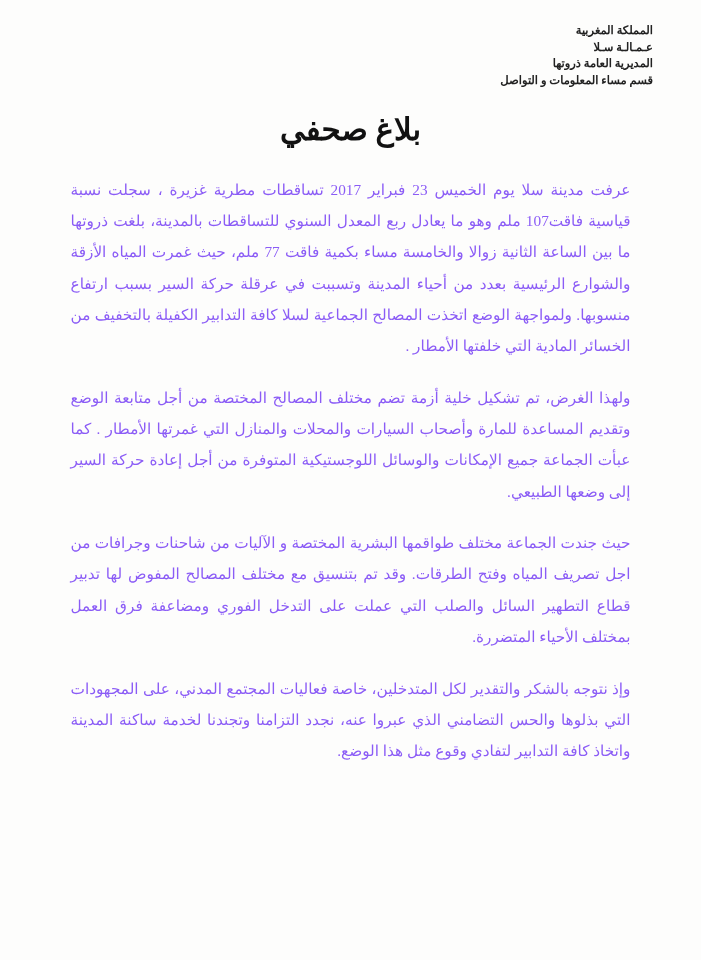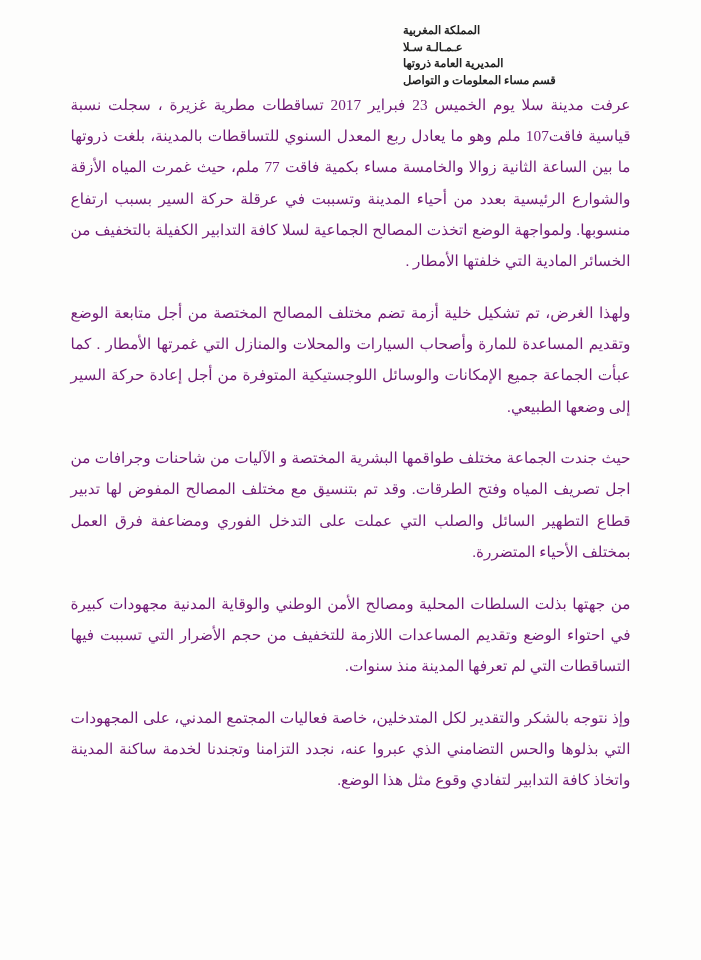--- a/index.html
+++ b/index.html
@@ -17,21 +17,21 @@
   .page {
     position: relative;
     width: 701px;
     height: 960px;
     box-sizing: border-box;
     padding: 18px 48px 20px 48px;
     background: #fdfdfc;
   }
   
   .letterhead {
-    text-align: left;
+    text-align: right;
     width: 250px;
     margin-left: auto;
     margin-right: 0;
     margin-top: 4px;
     line-height: 1.45;
   }
   .letterhead div {
     font-size: 11.5px;
     font-weight: bold;
     letter-spacing: 0.3px;
@@ -50,40 +50,40 @@
   .body-text {
     margin: 0 auto;
     width: 560px;
   }
   .para {
     font-size: 15.3px;
     line-height: 2.05;
     text-align: justify;
     text-justify: inter-word;
     margin: 0 0 20px 0;
-    color: #701a75;
+    color: #8b5cf6;
   }
   .para:last-child {
     margin-bottom: 0;
   }
 </style>
 </head>
 <body>
 
 <div class="page">
 
   <div class="letterhead">
     <div>المملكة المغربية</div>
     <div>عـمـالـة سـلا</div>
     <div>المديرية العامة ذروتها</div>
     <div>قسم مساء المعلومات و التواصل</div>
   </div>
 
+  <div class="doc-title">بلاغ صحفي</div>
 
   <div class="body-text">
     <p class="para">عرفت مدينة سلا يوم الخميس 23 فبراير 2017 تساقطات مطرية غزيرة ، سجلت نسبة قياسية فاقت107 ملم وهو ما يعادل ربع المعدل السنوي للتساقطات بالمدينة، بلغت ذروتها ما بين الساعة الثانية زوالا والخامسة مساء بكمية فاقت 77 ملم، حيث غمرت المياه الأزقة والشوارع الرئيسية بعدد من أحياء المدينة وتسببت في عرقلة حركة السير بسبب ارتفاع منسوبها. ولمواجهة الوضع اتخذت المصالح الجماعية لسلا كافة التدابير الكفيلة بالتخفيف من الخسائر المادية التي خلفتها الأمطار .</p>
     <p class="para">ولهذا الغرض، تم تشكيل خلية أزمة تضم مختلف المصالح المختصة من أجل متابعة الوضع وتقديم المساعدة للمارة وأصحاب السيارات والمحلات والمنازل التي غمرتها الأمطار . كما عبأت الجماعة جميع الإمكانات والوسائل اللوجستيكية المتوفرة من أجل إعادة حركة السير إلى وضعها الطبيعي.</p>
     <p class="para">حيث جندت الجماعة مختلف طواقمها البشرية المختصة و الآليات من شاحنات وجرافات من اجل تصريف المياه وفتح الطرقات. وقد تم بتنسيق مع مختلف المصالح المفوض لها تدبير قطاع التطهير السائل والصلب التي عملت على التدخل الفوري ومضاعفة فرق العمل بمختلف الأحياء المتضررة.</p>
-    <p class="para">من جهتها بذلت السلطات المحلية ومصالح الأمن الوطني والوقاية المدنية مجهودات كبيرة في احتواء الوضع وتقديم المساعدات اللازمة للتخفيف من حجم الأضرار التي تسببت فيها التساقطات التي لم تعرفها المدينة منذ سنوات.</p>
     <p class="para">وإذ نتوجه بالشكر والتقدير لكل المتدخلين، خاصة فعاليات المجتمع المدني، على المجهودات التي بذلوها والحس التضامني الذي عبروا عنه، نجدد التزامنا وتجندنا لخدمة ساكنة المدينة واتخاذ كافة التدابير لتفادي وقوع مثل هذا الوضع.</p>
   </div>
 
 </div>
 
 </body></html>

